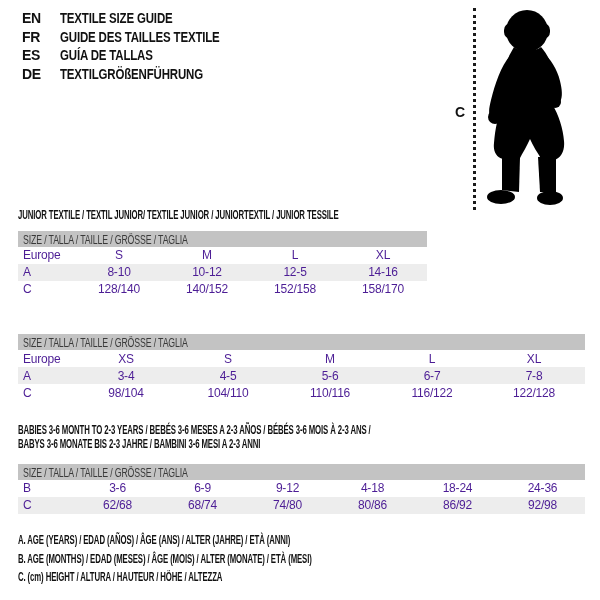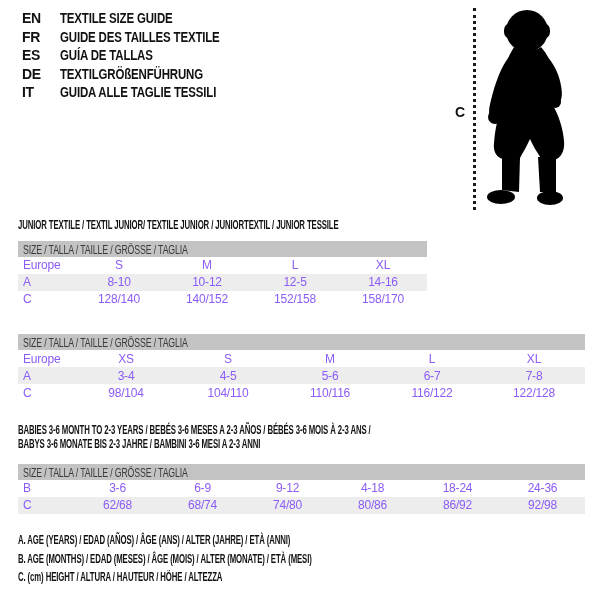--- a/index.html
+++ b/index.html
@@ -25,21 +25,21 @@
   .figure-area { position:absolute; left:450px; top:2px; width:150px; height:214px; }
   .measure-line {
     position:absolute; left:23px; top:6px; height:202px; width:0;
     border-left:3px dotted #1a1a1a;
   }
   .measure-label { position:absolute; left:5px; top:102px; font-weight:700; font-size:14px; }
   .baby-svg { position:absolute; left:36px; top:0; }
 
   
   .tbl { position:absolute; left:18px; }
-  .tbl-junior   { top:218px; width:409px; }
+  .tbl-junior   { top:208px; width:409px; }
   .tbl-children { top:320px; width:567px; }
   .tbl-babies   { top:423px; width:567px; }
 
   .title-line {
     font-weight:700; font-size:13px; line-height:13.8px; letter-spacing:-0.2px;
     white-space:nowrap; transform:scaleX(0.60); transform-origin:0 50%;
   }
   .title-line .sub { font-size:9px; vertical-align:-2px; }
 
   .tbl-junior   .size-band { margin-top:9px;  }
@@ -52,21 +52,21 @@
   }
   .band-text {
     display:inline-block; transform:scaleX(0.73); transform-origin:0 50%;
     font-size:12px; color:#3a3a3a; white-space:nowrap; letter-spacing:-0.2px;
   }
 
   table.size-table { width:100%; border-collapse:collapse; table-layout:fixed; }
   col.label-col { width:57px; }
   .size-table td {
     font-size:12px; height:17px; text-align:center; vertical-align:middle;
-    color:#8b5cf6; letter-spacing:-0.2px; padding:0; white-space:nowrap;
+    color:#4c1d95; letter-spacing:-0.2px; padding:0; white-space:nowrap;
   }
   .size-table td.row-label { text-align:left; padding-left:5px; }
   .size-table tbody tr:nth-child(even) { background:#ededed; }
 
   
   .footnotes { position:absolute; left:18px; top:531px; }
   .footnote {
     font-weight:700; font-size:13px; line-height:18.5px; letter-spacing:-0.2px;
     white-space:nowrap; transform:scaleX(0.60); transform-origin:0 50%;
   }
@@ -85,24 +85,20 @@
         <span class="lang-code">FR</span>
         <span class="lang-label">GUIDE DES TAILLES TEXTILE</span>
       </div>
       <div class="lang-row">
         <span class="lang-code">ES</span>
         <span class="lang-label">GUÍA DE TALLAS</span>
       </div>
       <div class="lang-row">
         <span class="lang-code">DE</span>
         <span class="lang-label">TEXTILGRÖßENFÜHRUNG</span>
-      </div>
-      <div class="lang-row">
-        <span class="lang-code">IT</span>
-        <span class="lang-label">GUIDA ALLE TAGLIE TESSILI</span>
       </div>
     </header>
 
   <div class="figure-area">
     <span class="measure-label">C</span>
     <div class="measure-line"></div>
     <svg class="baby-svg" width="114" height="210" viewBox="0 0 114 210" aria-hidden="true">
       <g fill="#000">
 
         <rect x="18" y="21" width="46" height="16" rx="7"></rect>

